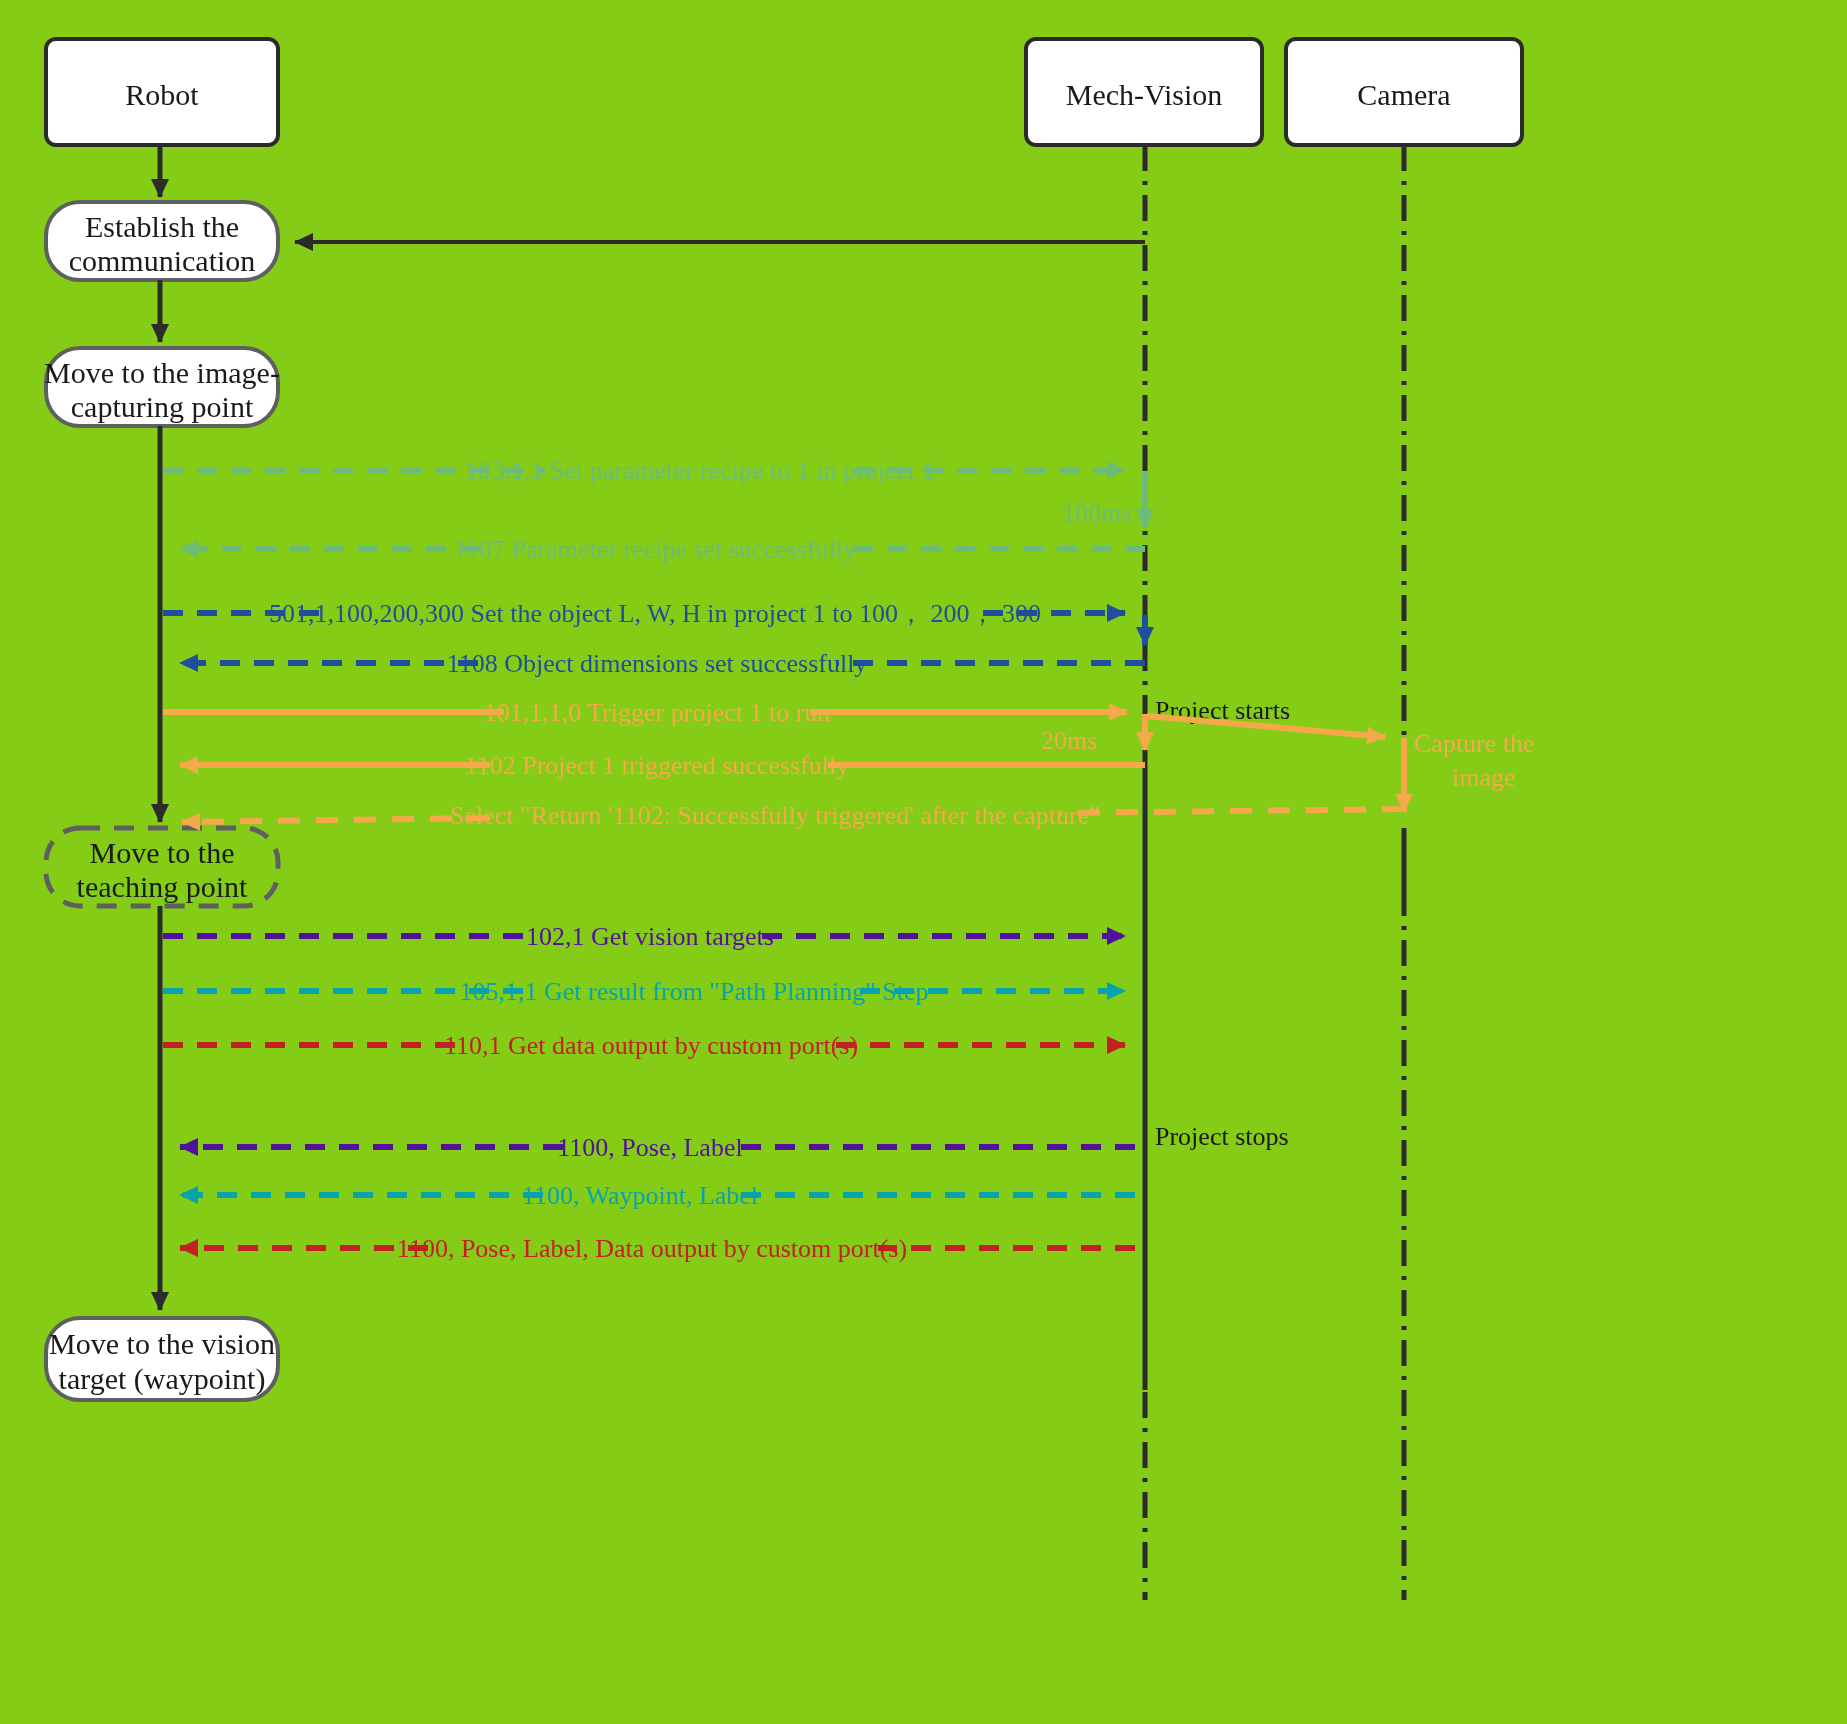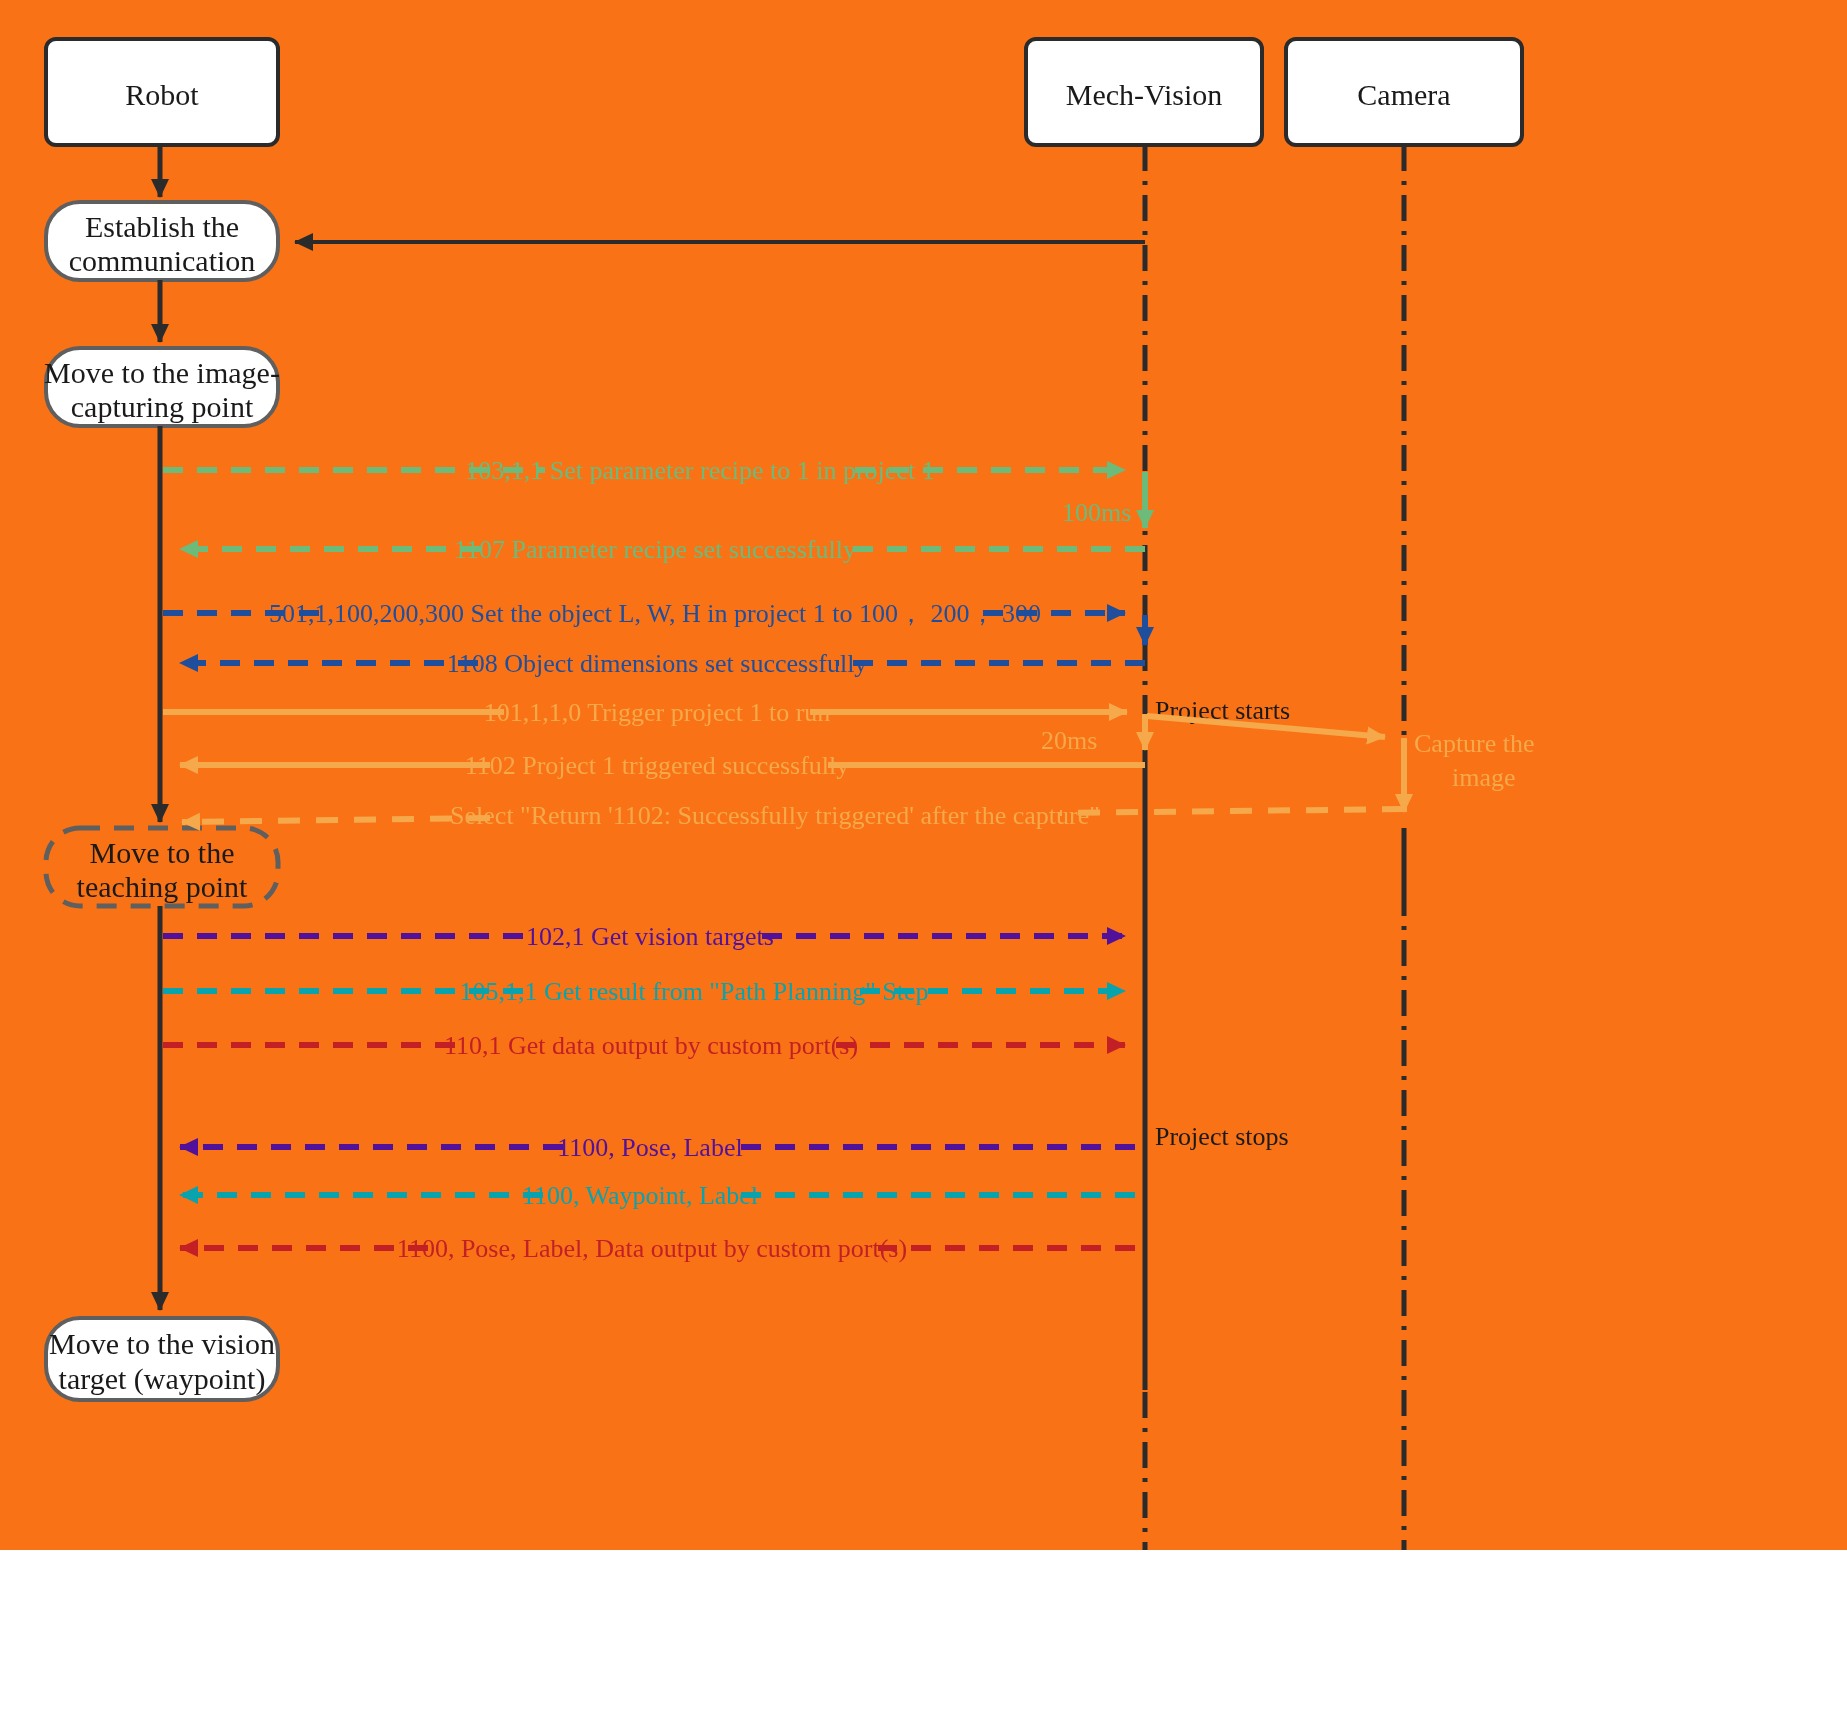--- a/index.html
+++ b/index.html
@@ -1,17 +1,17 @@
 <!DOCTYPE html>
 <html><head>
 <meta charset="utf-8">
 <style>
   html,body{margin:0;padding:0;background:#ffffff;}
   body{font-family:"Liberation Serif", serif;}
-  #wrap{position:relative;width:1847px;height:1550px;background:#f97316;overflow:hidden;text-align:right;}
+  #wrap{position:relative;width:1847px;height:1724px;background:#84cc16;overflow:hidden;text-align:right;}
   svg{display:block;}
   .node-text{font-family:"Liberation Serif", serif;font-size:30px;fill:#1a1a1a;}
   .msg-text{font-family:"Liberation Serif", serif;font-size:26px;}
   .note-text{font-family:"Liberation Serif", serif;font-size:26px;fill:#1a1a1a;}
 </style>
 </head>
 <body>
 
 <div id="wrap">
 <svg width="1847" height="1724" viewBox="0 0 1847 1724" xmlns="http://www.w3.org/2000/svg">

